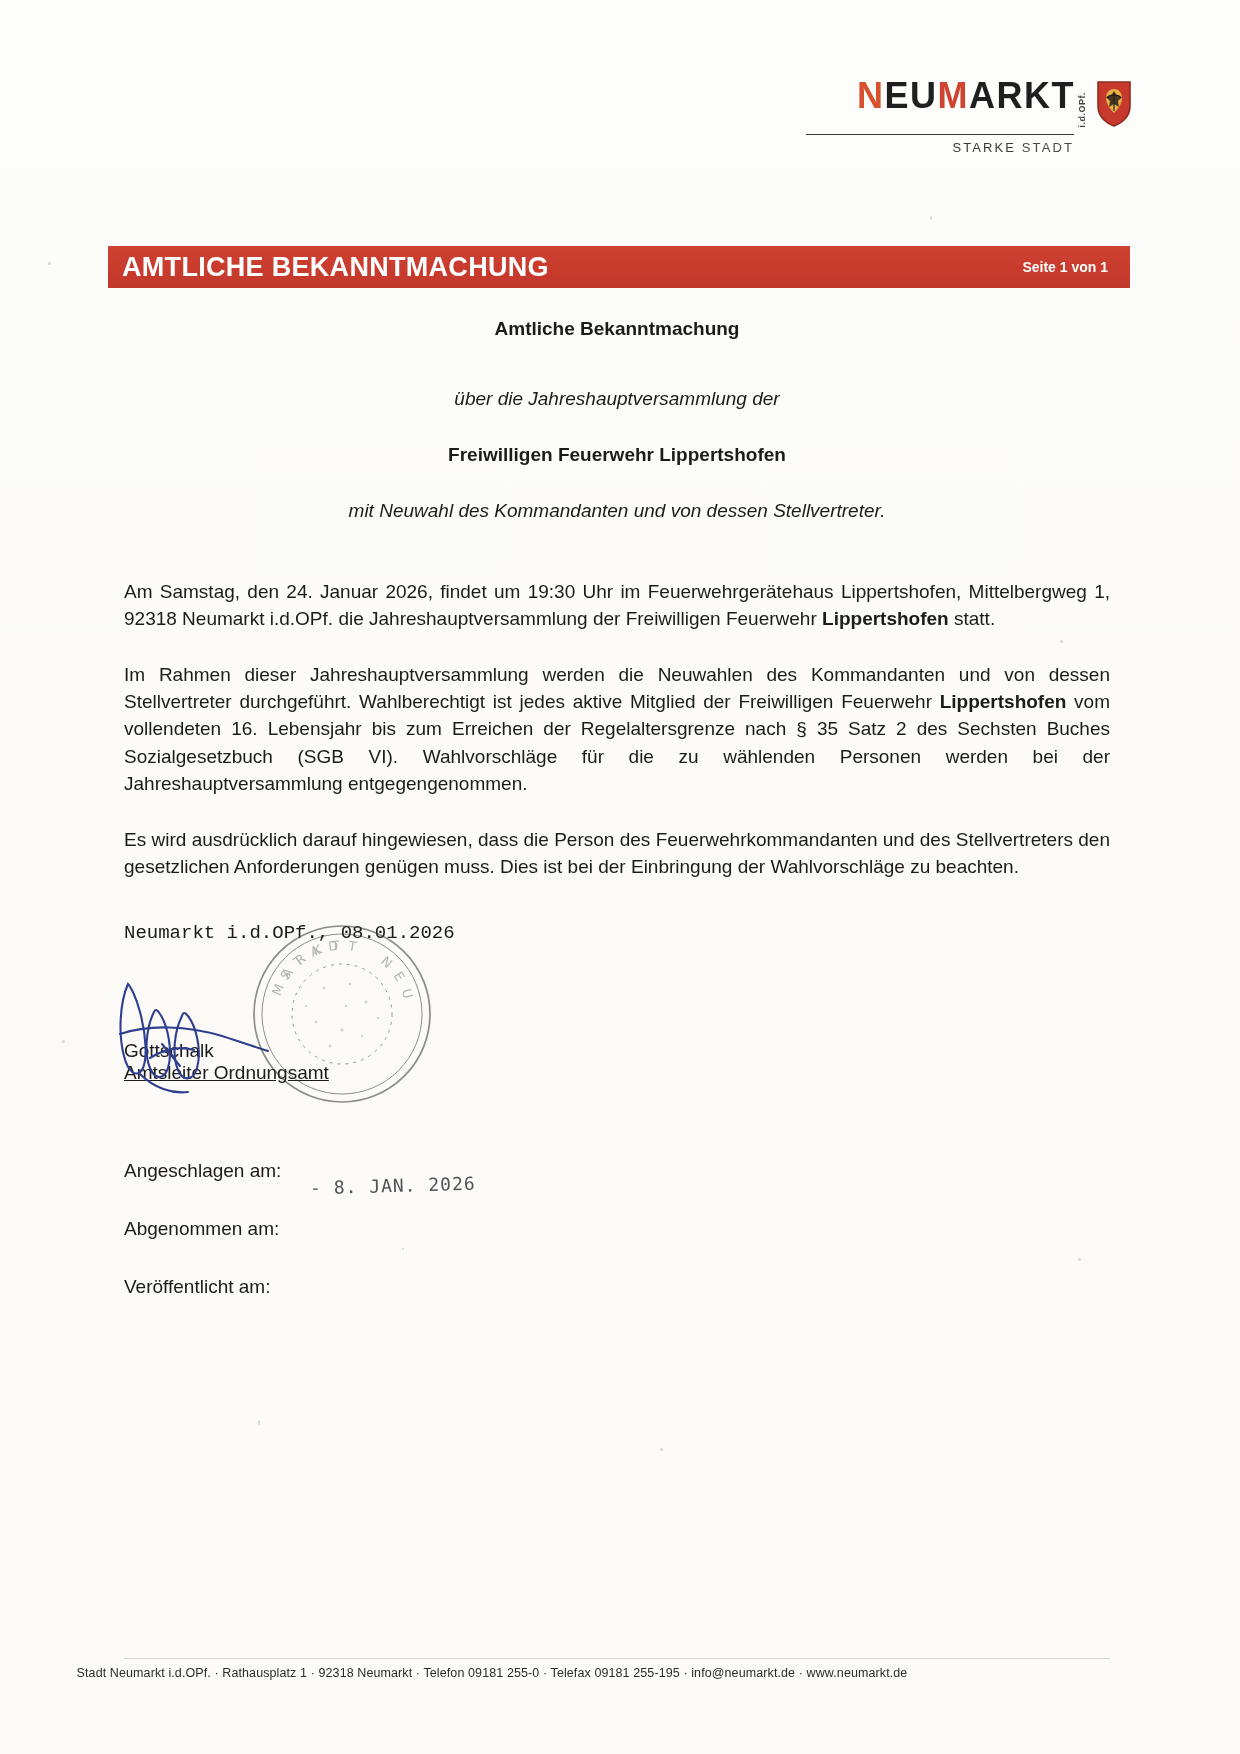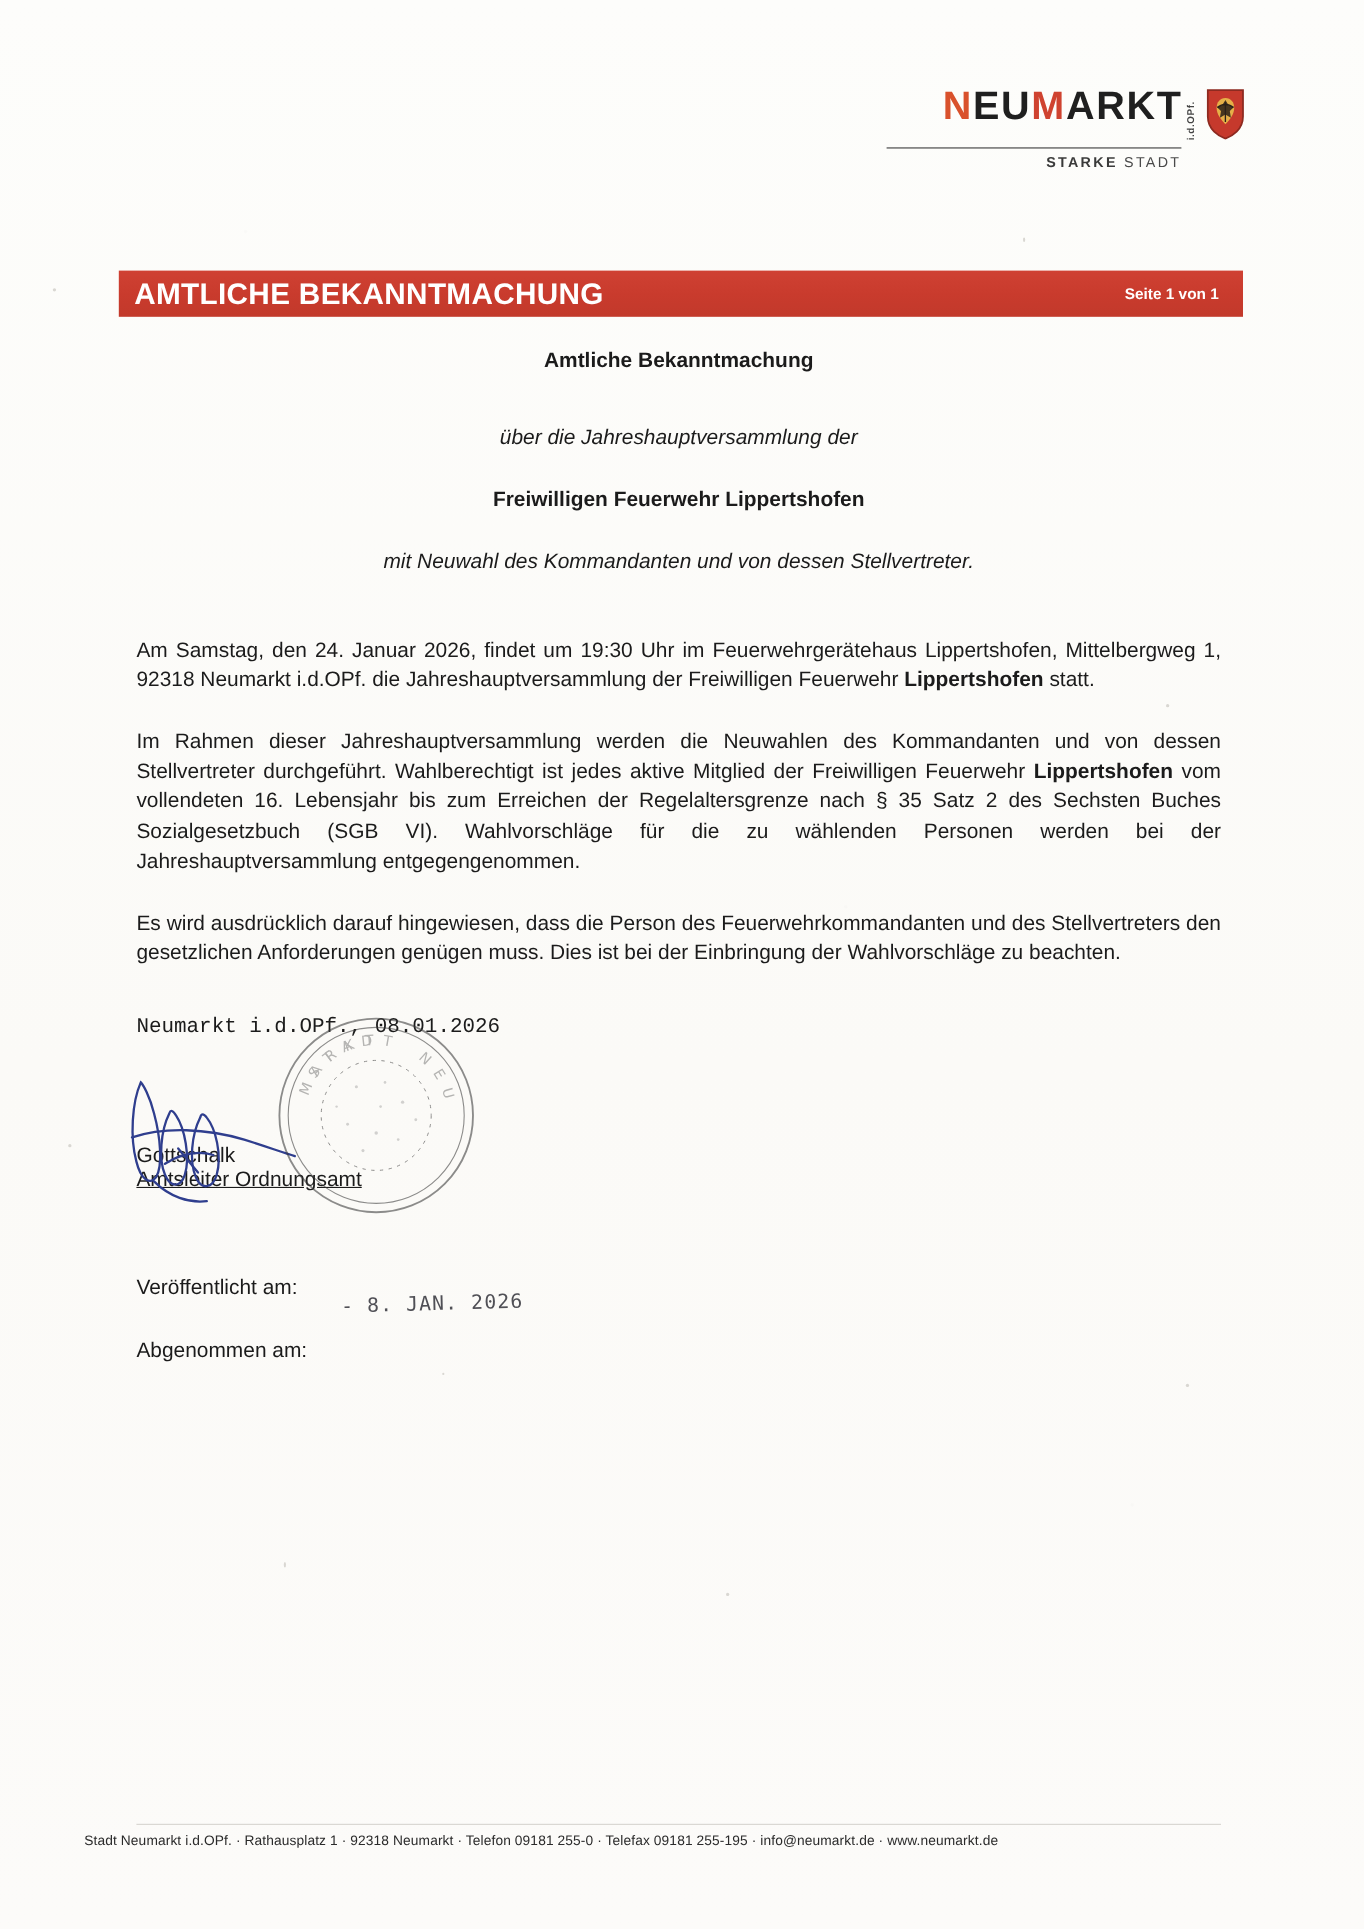--- a/index.html
+++ b/index.html
@@ -49,21 +49,21 @@
   }
   .crest svg{display:block;}
   .logo-rule{
     width:268px;height:1.5px;background:#3a3a3a;
     margin-top:6px;margin-right:58px;
   }
   .tagline{
     font-size:13px;letter-spacing:2.1px;color:#3a3a3a;
     margin-top:5px;margin-right:58px;white-space:nowrap;
   }
-  .tagline .b{font-weight:700;}
+  .tagline .b{font-weight:400;}
   .tagline .l{font-weight:400;color:#4a4a4a;}
 
   
   .banner{
     position:absolute;left:108px;top:246px;
     width:1022px;height:42px;
     background:linear-gradient(180deg,#cf4133 0%, #c93b2d 50%, #c2392b 100%);
     display:flex;align-items:center;justify-content:space-between;
     box-sizing:border-box;padding:0 18px 0 14px;
   }
@@ -236,21 +236,22 @@
       <circle cx="96" cy="112" r="1.6"></circle>
         <circle cx="116" cy="118" r="1.2"></circle>
       <circle cx="84" cy="128" r="1.4"></circle>
         <circle cx="60" cy="88" r="1.1"></circle>
       <circle cx="132" cy="100" r="1.3"></circle>
         <circle cx="100" cy="88" r="1.2"></circle>
     </g>
   </svg>
 
   <div class="fields">
+    <p class="field">Angeschlagen am:</p>
+    <p class="field">Abgenommen am:</p>
     <p class="field">Veröffentlicht am:</p>
-    <p class="field">Abgenommen am:</p>
   </div>
   <div class="datestamp">- 8. JAN. 2026</div>
 
   <div class="footer-rule"></div>
   <div class="footer">Stadt Neumarkt i.d.OPf. · Rathausplatz 1 · 92318 Neumarkt · Telefon 09181 255-0 · Telefax 09181 255-195 · info@neumarkt.de · www.neumarkt.de</div>
 
 </div>
 
 </body></html>

